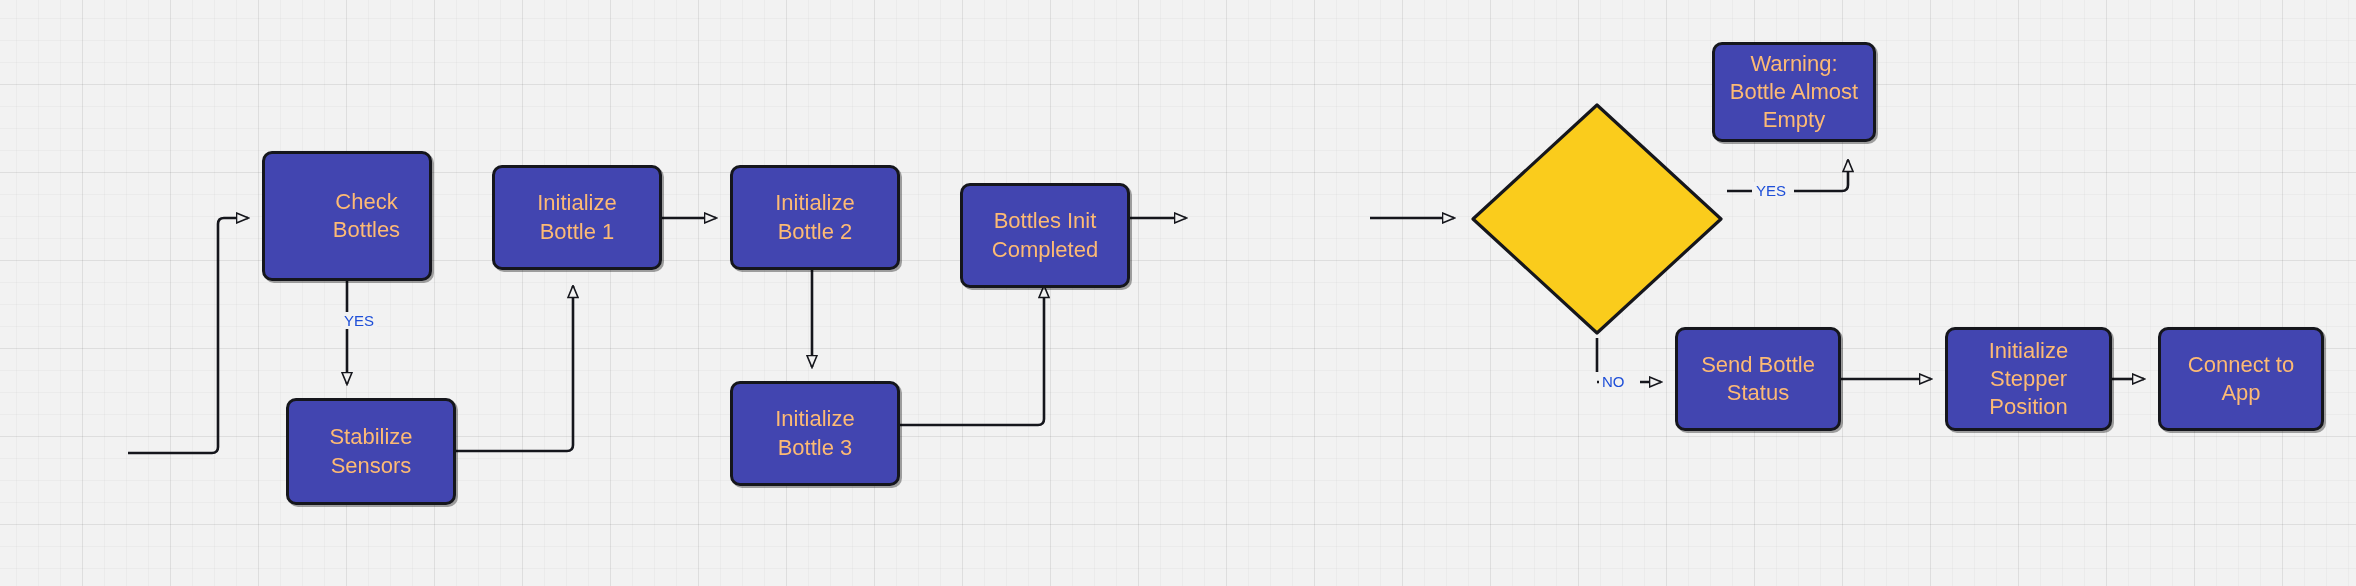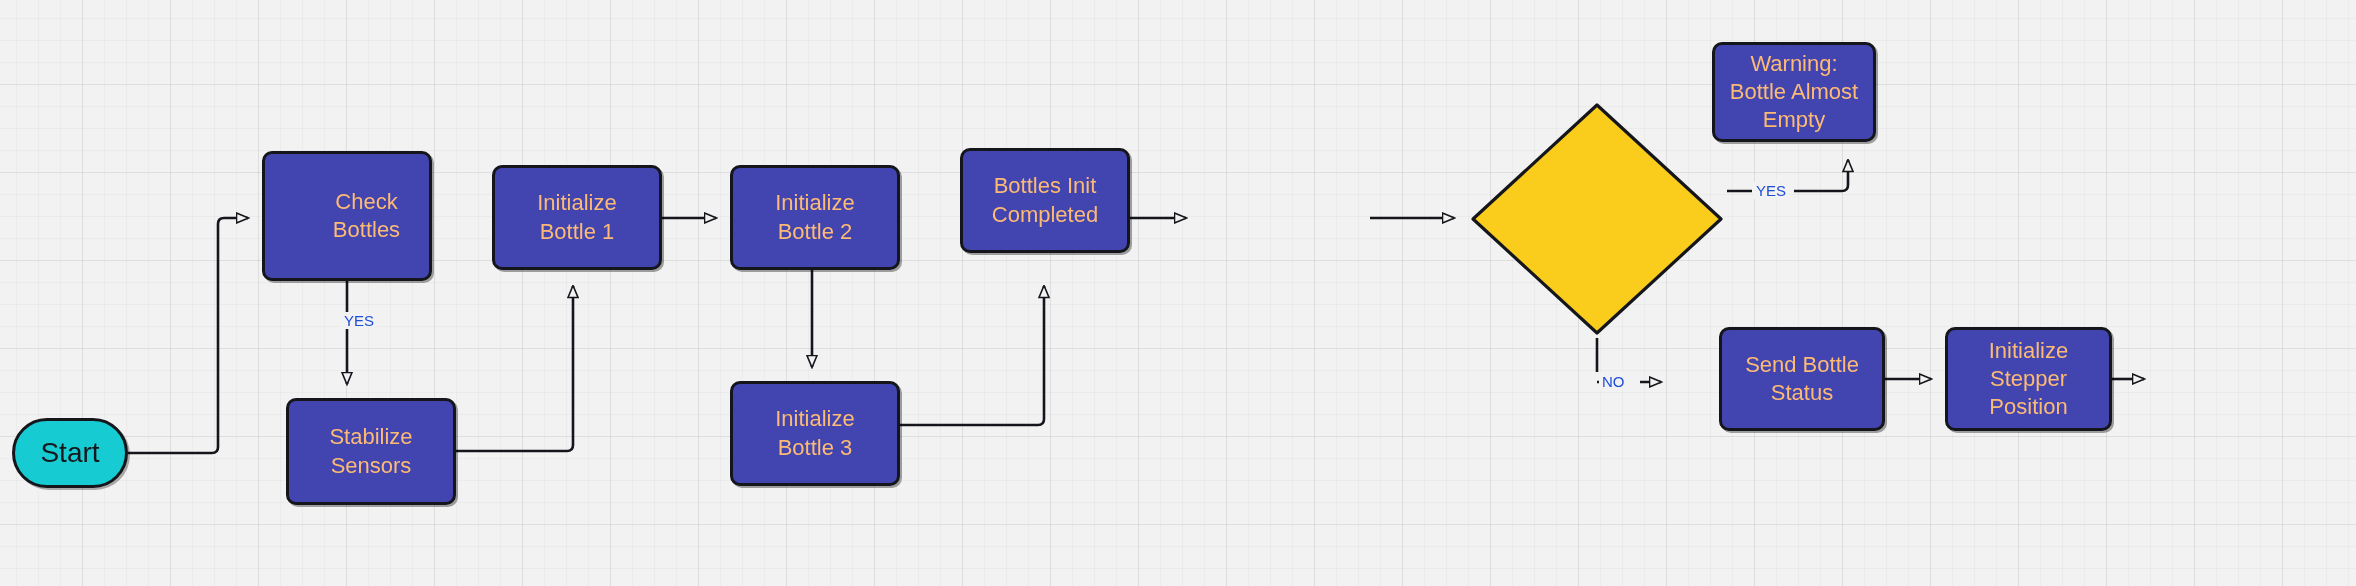--- a/index.html
+++ b/index.html
@@ -115,23 +115,20 @@
       <path d="M1727,191 L1752,191 M1794,191 L1842,191 Q1848,191 1848,185 L1848,160" marker-end="url(#arrowOpen)"></path>
 
       <path d="M1597,338 L1597,372 M1597,382 L1622,382 M1640,382 L1661,382" marker-end="url(#arrowOpen)"></path>
 
       <path d="M1841,379 L1931,379" marker-end="url(#arrowOpen)"></path>
 
       <path d="M2112,379 L2144,379" marker-end="url(#arrowOpen)"></path>
     </g>
   </svg>
 
-  <div class="node terminator" style="left:12px; top:418px; width:116px; height:70px;">
-    <span>Start</span>
-  </div>
 
   <div class="node process" style="left:262px; top:151px; width:170px; height:130px;padding-left:39px;">
     <span>Check Bottles</span>
   </div>
 
   <div class="node process" style="left:262px; top:398px; width:170px; height:107px;margin-left:24px;">
     <span>Stabilize
 Sensors</span>
   </div>
 
@@ -143,49 +140,53 @@
   <div class="node process" style="left:730px; top:165px; width:170px; height:105px;">
     <span>Initialize
 Bottle 2</span>
   </div>
 
   <div class="node process" style="left:730px; top:381px; width:170px; height:105px;">
     <span>Initialize
 Bottle 3</span>
   </div>
 
-  <div class="node process" style="left:960px; top:148px; width:170px; height:105px;">
+  <div class="node process" style="left:960px; top:183px; width:170px; height:105px;">
     <span>Bottles Init
 Completed</span>
   </div>
 
 
   <div class="node decision" style="left:1468px; top:100px; width:258px; height:238px;">
     <svg class="diamond-shape" viewBox="0 0 258 238" xmlns="http://www.w3.org/2000/svg" preserveAspectRatio="none">
       <path d="M129,5 L253,119 L129,233 L5,119 Z" fill="#facc1c" stroke="#15161c" stroke-width="3.2" stroke-linejoin="round"></path>
     </svg>
   </div>
 
   <div class="node process" style="left:1712px; top:42px; width:164px; height:100px;">
     <span>Warning:
 Bottle Almost
 Empty</span>
   </div>
 
-  <div class="node process" style="left:1675px; top:327px; width:166px; height:104px;margin-left:44px;">
+  <div class="node process" style="left:1675px; top:327px; width:166px; height:104px;">
     <span>Send Bottle
 Status</span>
   </div>
 
   <div class="node process" style="left:1945px; top:327px; width:167px; height:104px;">
     <span>Initialize
 Stepper
 Position</span>
   </div>
 
+  <div class="node process" style="left:2158px; top:327px; width:166px; height:104px;">
+    <span>Connect to
+App</span>
+  </div>
 
   <div class="edge-label" style="left:341px; top:312px;">
     <span>YES</span>
   </div>
 
   <div class="edge-label" style="left:1753px; top:182px;">
     <span>YES</span>
   </div>
 
   <div class="edge-label" style="left:1599px; top:373px;">

